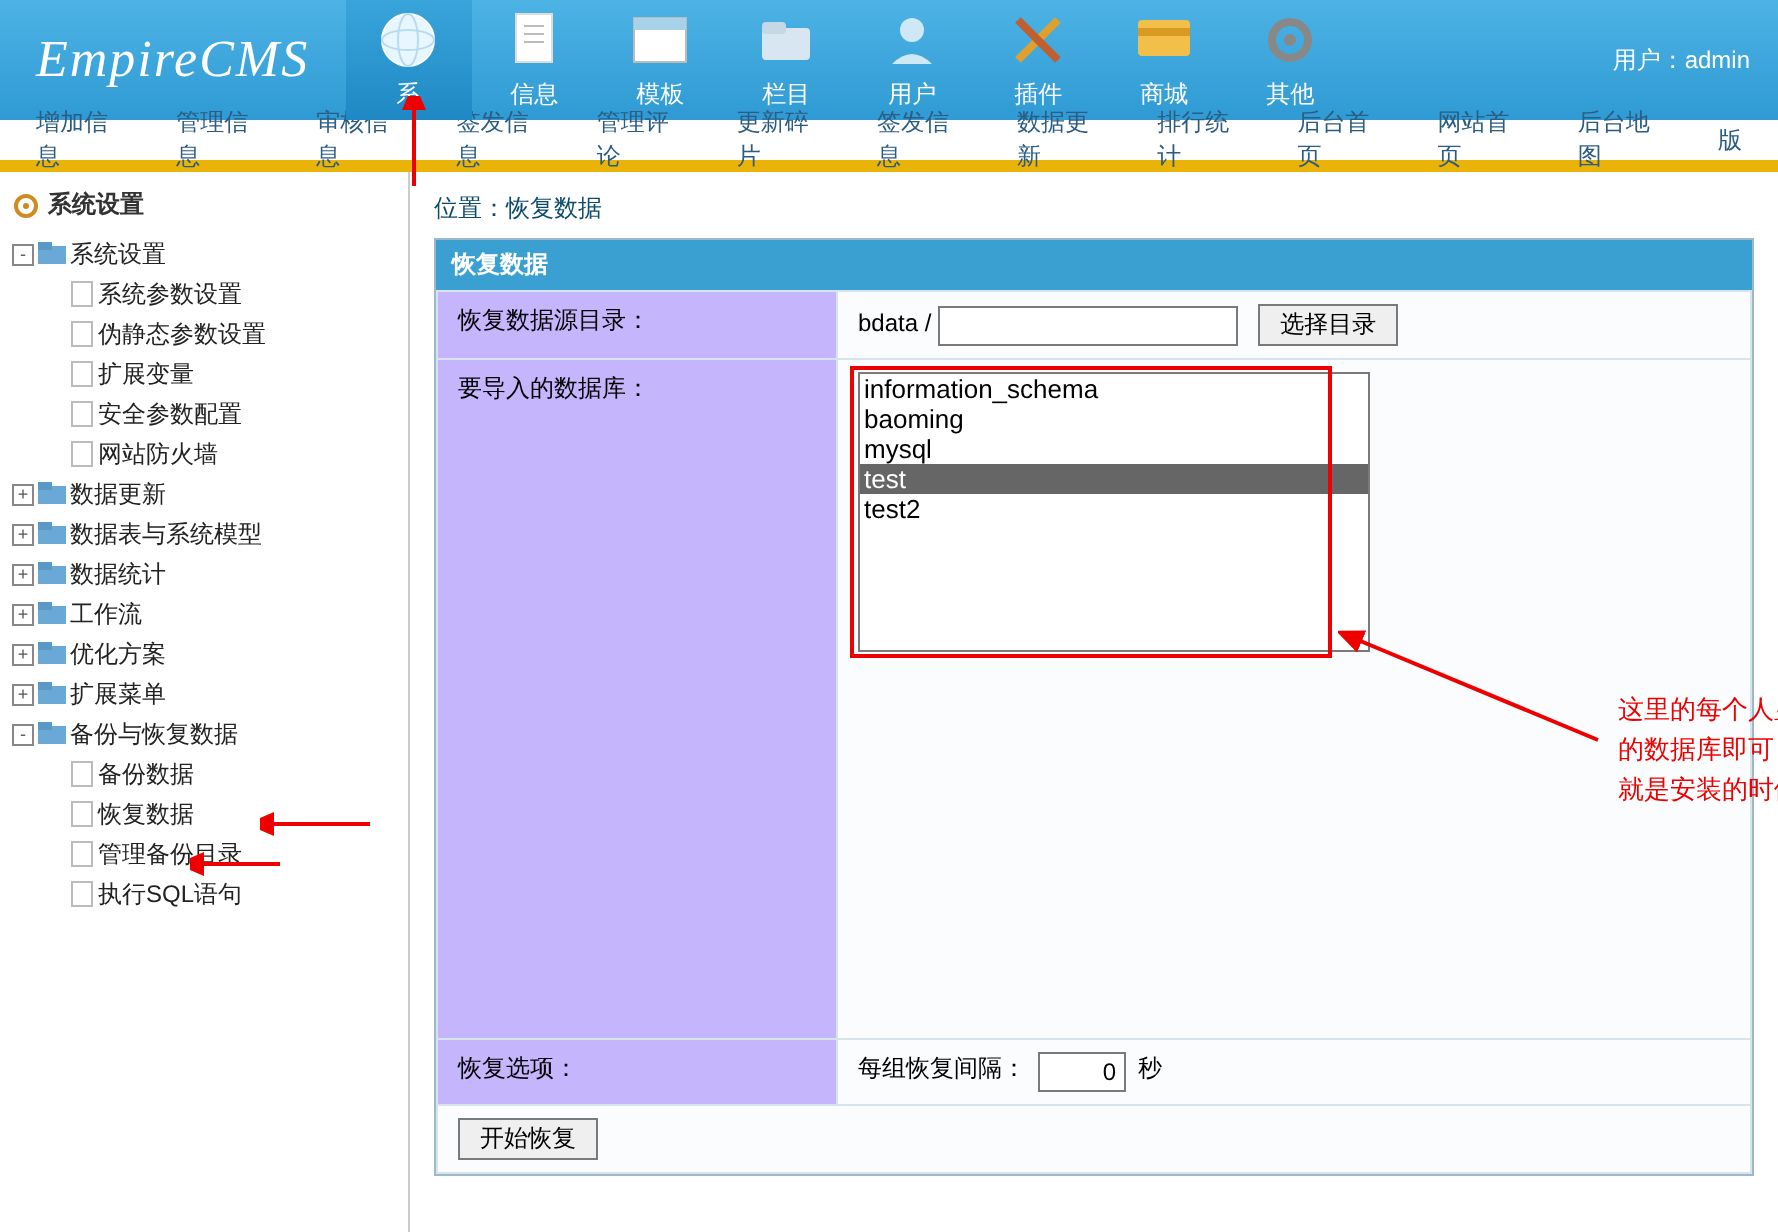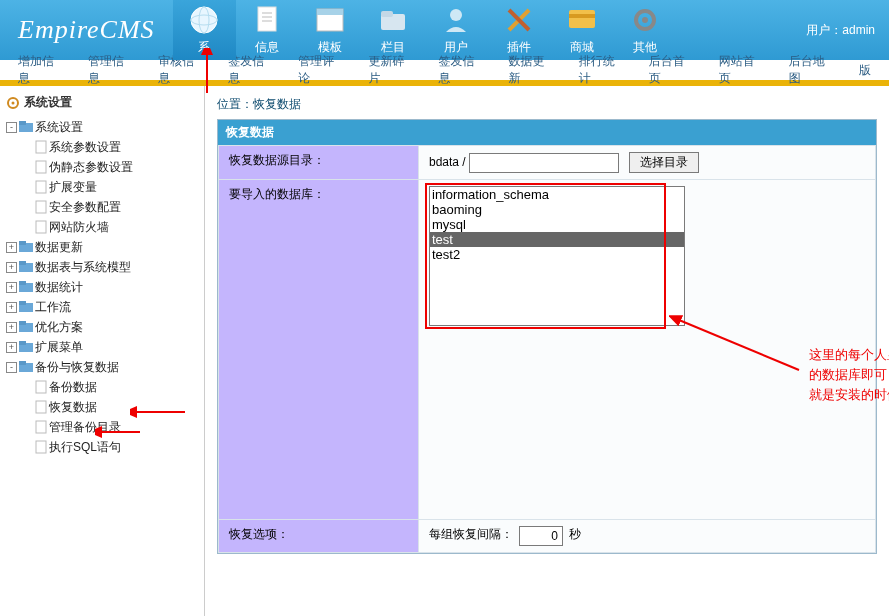--- a/index.html
+++ b/index.html
@@ -403,20 +403,25 @@
           <tr>
             <td class="label">恢复选项：</td>
             <td>
               <div class="seconds-row">
                 <span>每组恢复间隔：</span>
                 <input class="inline-input seconds-input" value="0" style="">
                 <span>秒</span>
               </div>
             </td>
           </tr>
+          <tr>
+            <td colspan="2">
+              <button class="btn">开始恢复</button>
+            </td>
+          </tr>
         </tbody>
           </table>
       </div>
     </div>
   </div>
 </div>
 
 <svg class="arrow-svg" style="left:192px; top:48px;" width="30" height="50">
     <defs>
       <marker id="ah3" markerWidth="8" markerHeight="8" refX="1" refY="3" orient="auto">

